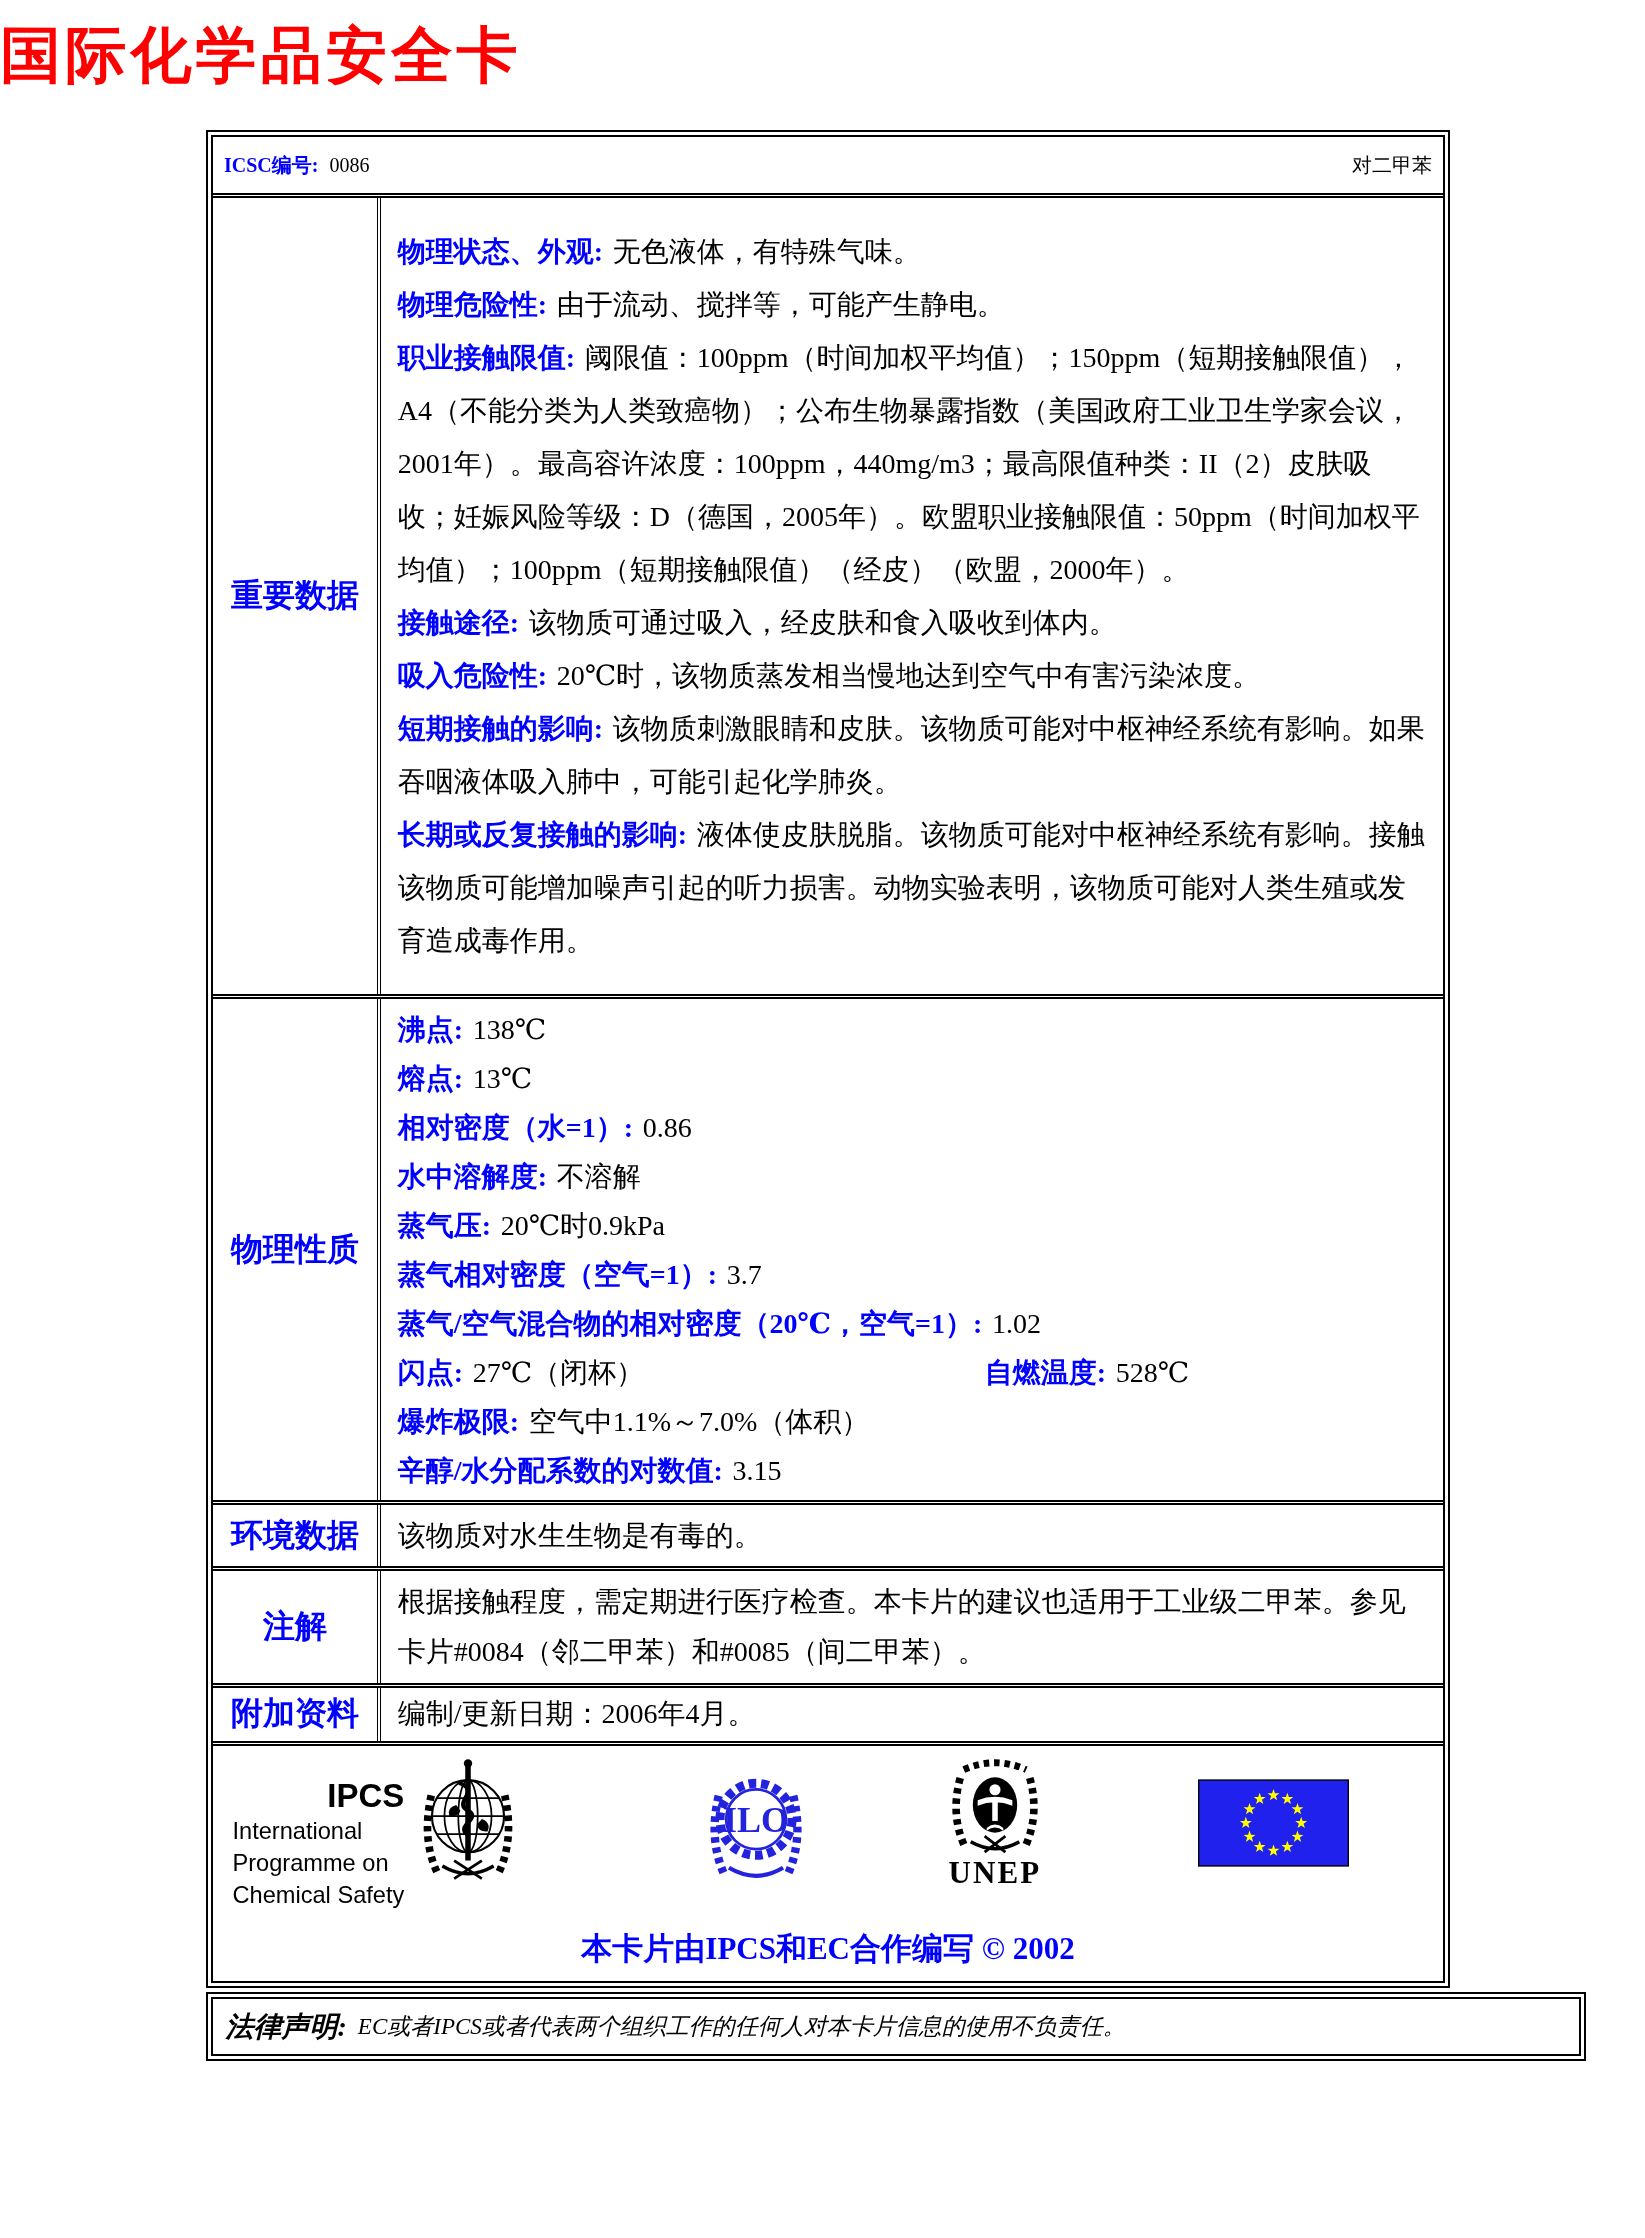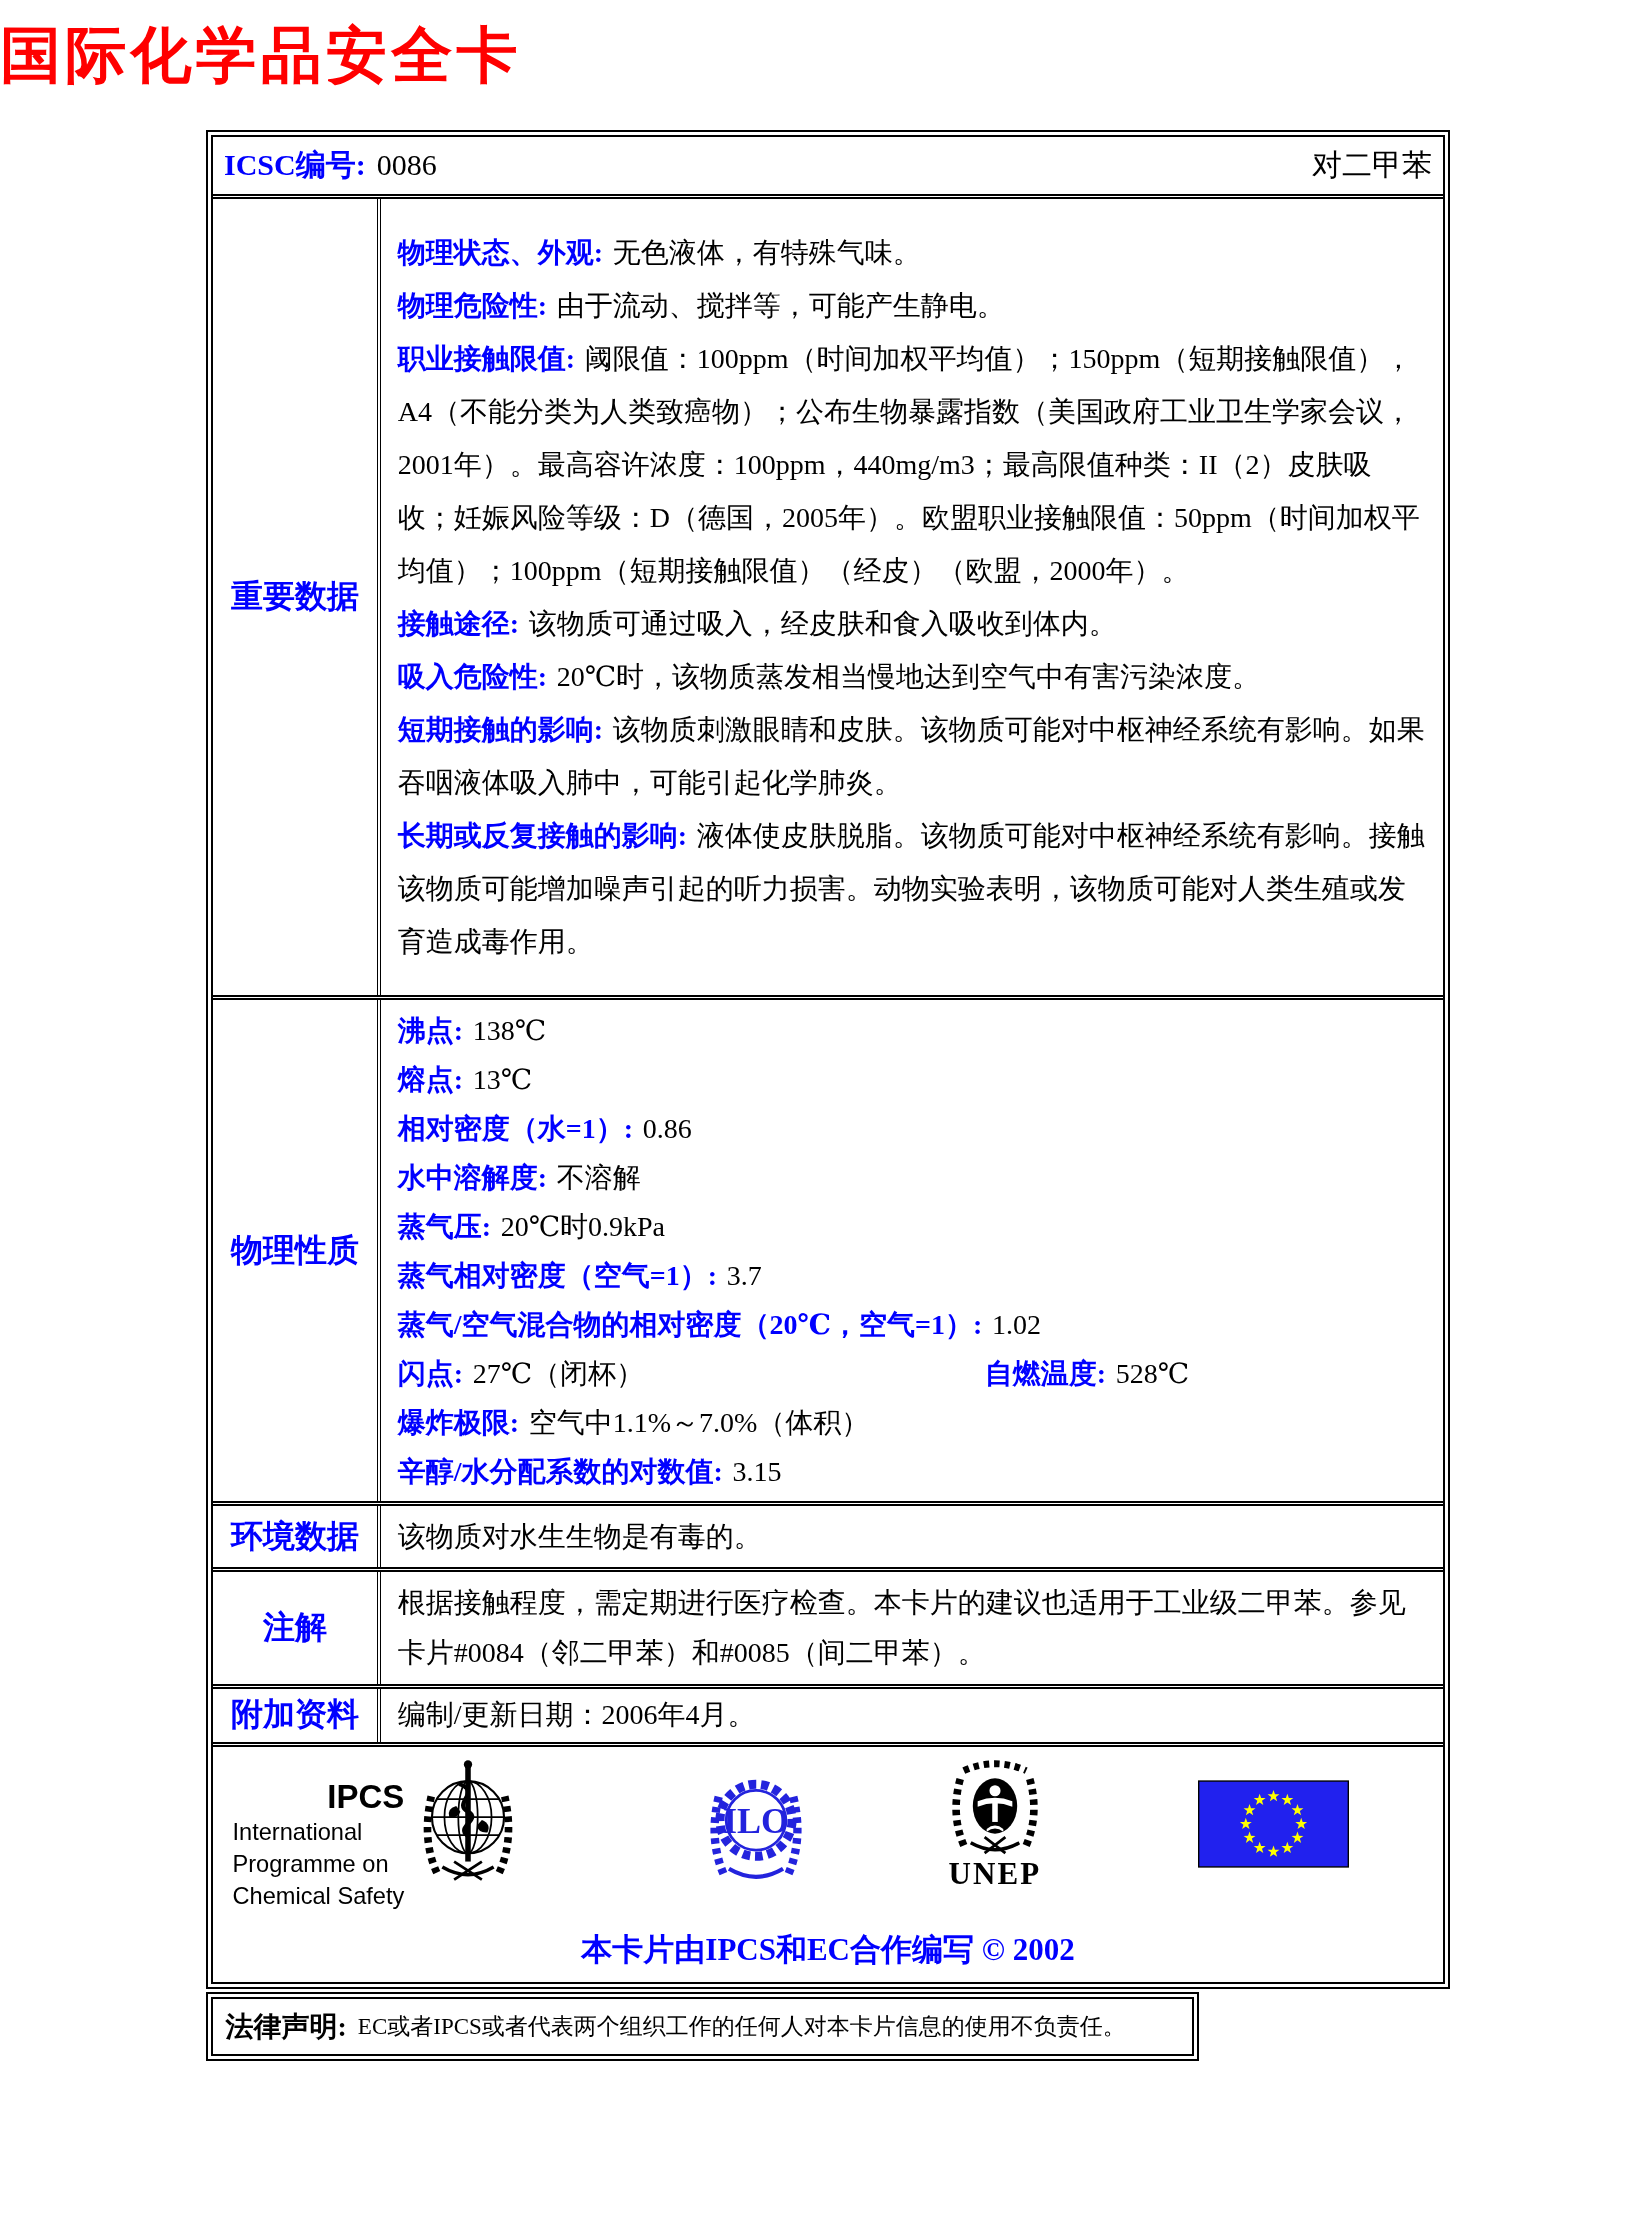--- a/index.html
+++ b/index.html
@@ -13,21 +13,21 @@
   .row{display:flex;border-bottom:5.6px double #000;box-sizing:border-box;}
   .row:last-child{border-bottom:none;}
   .cell-label{flex:0 0 168px;border-right:4.9px double #000;display:flex;align-items:center;
               justify-content:center;text-align:center;color:#0000ff;font-weight:bold;
               font-size:32px;box-sizing:border-box;padding:4.2px;}
   .cell-content{flex:1;box-sizing:border-box;padding:5.6px 16.7px;font-size:28px;
                 display:flex;flex-direction:column;justify-content:center;}
   .blue{color:#0000ff;font-weight:bold;}
   
   .row-icsc{min-height:61px;align-items:center;justify-content:space-between;
-            padding:8px 11px;font-size:30px;}
+            padding:8px 11px;font-size:20px;}
   .icsc-left .num{margin-left:11px;}
   
   .row-important{min-height:801px;}
   .row-important .cell-content p{margin:0;line-height:53px;}
   .row-important .cell-content .lbl{margin-right:9.7px;}
   .row-physical{min-height:502px;}
   .phys-line{line-height:49px;position:relative;white-space:nowrap;}
   .phys-line .lbl{margin-right:9.7px;}
   .autoignition{position:absolute;left:587px;top:0;}
   .row-env{min-height:48px;}
@@ -42,23 +42,23 @@
   .ipcs-line{font-size:23.6px;line-height:32px;}
   .logo{position:absolute;}
   .who-logo{left:203px;top:9.7px;}
   .ilo-logo{left:491px;top:14px;}
   .unep-wrap{left:723px;top:7px;width:118px;text-align:center;}
   .unep-text{font-size:31px;font-weight:bold;letter-spacing:2.1px;line-height:32px;margin-top:-1.4px;}
   .eu-flag{left:985px;top:33px;}
   .copyright{position:absolute;left:0;bottom:11px;width:100%;text-align:center;
              color:#0000ff;font-weight:bold;font-size:31px;}
   
-  .legal-card{position:absolute;left:206px;top:1992px;width:993px;box-sizing:border-box;
+  .legal-card{position:absolute;left:206px;top:1992px;width:1380px;box-sizing:border-box;
               border:7px double #000;min-height:69px;display:flex;align-items:center;
-              padding:5.6px 12.5px;background:#fff;}
+              padding:5.6px 12.5px;background:#fff;font-style:italic;}
   .legal-label{font-weight:bold;font-size:28px;margin-right:11px;white-space:nowrap;}
   .legal-text{font-size:23px;}
 </style>
 </head>
 <body>
 
 <div class="page">
 
   <div class="title">国际化学品安全卡</div>
 

